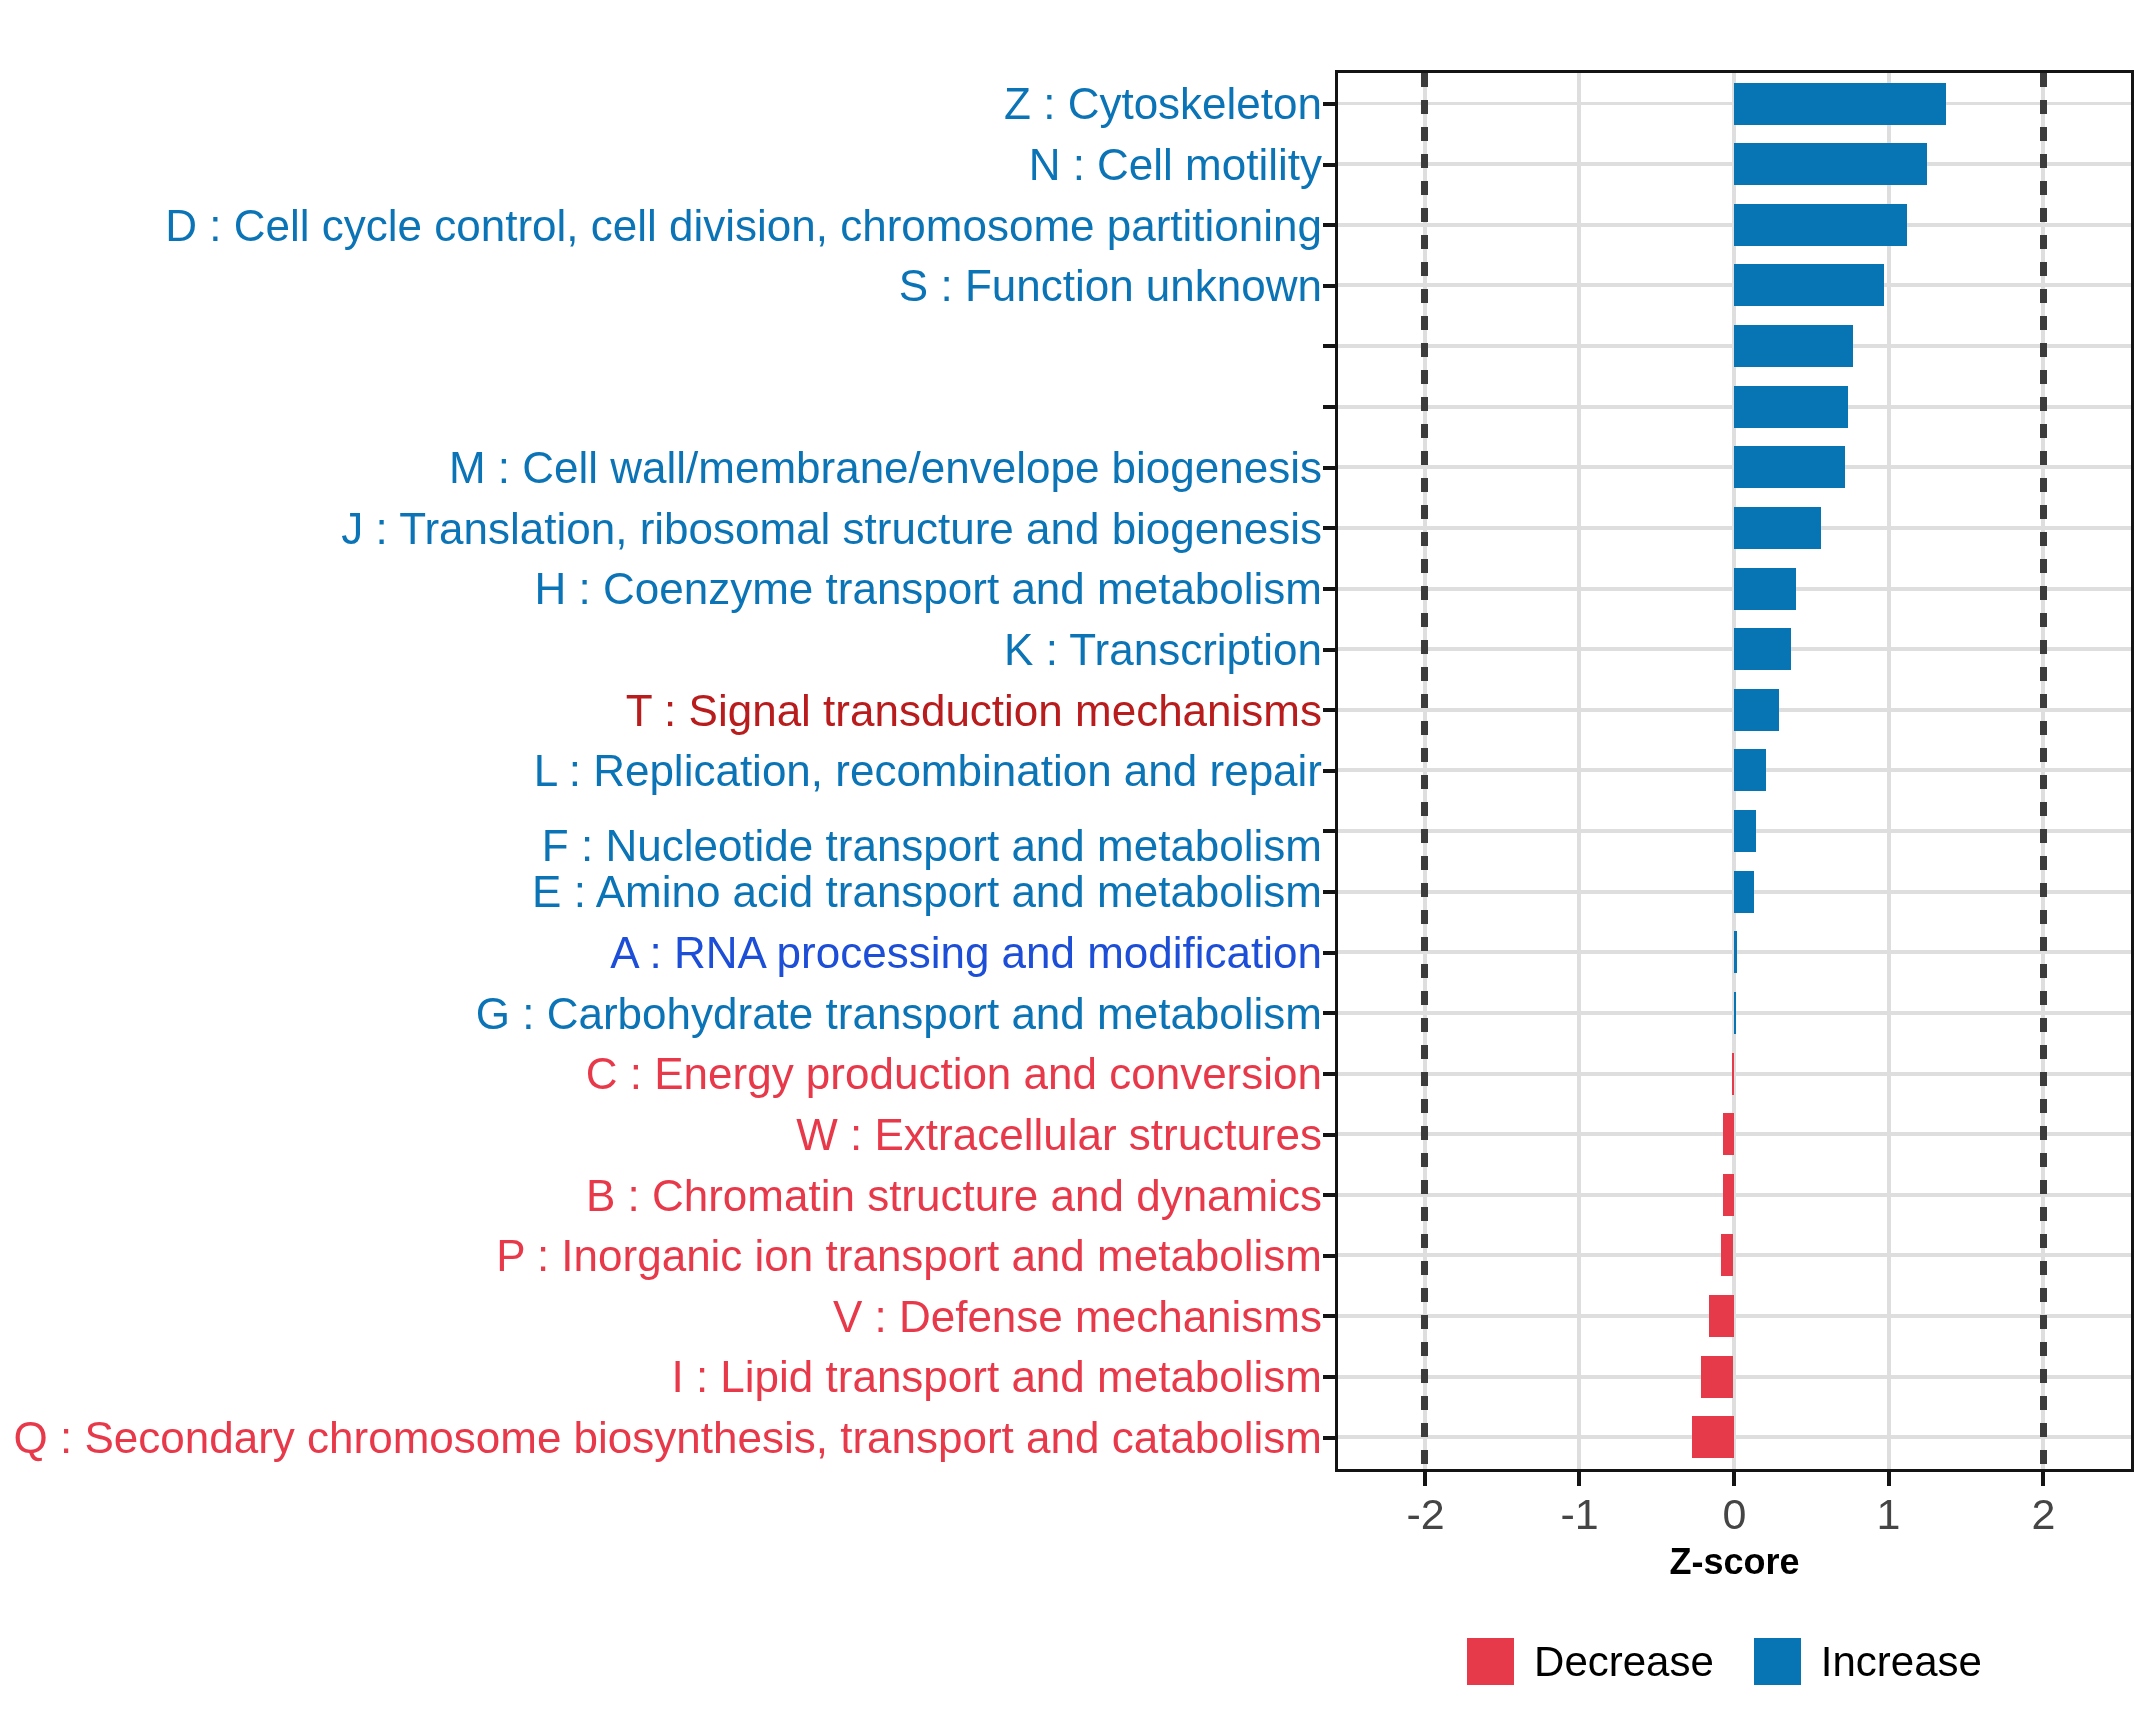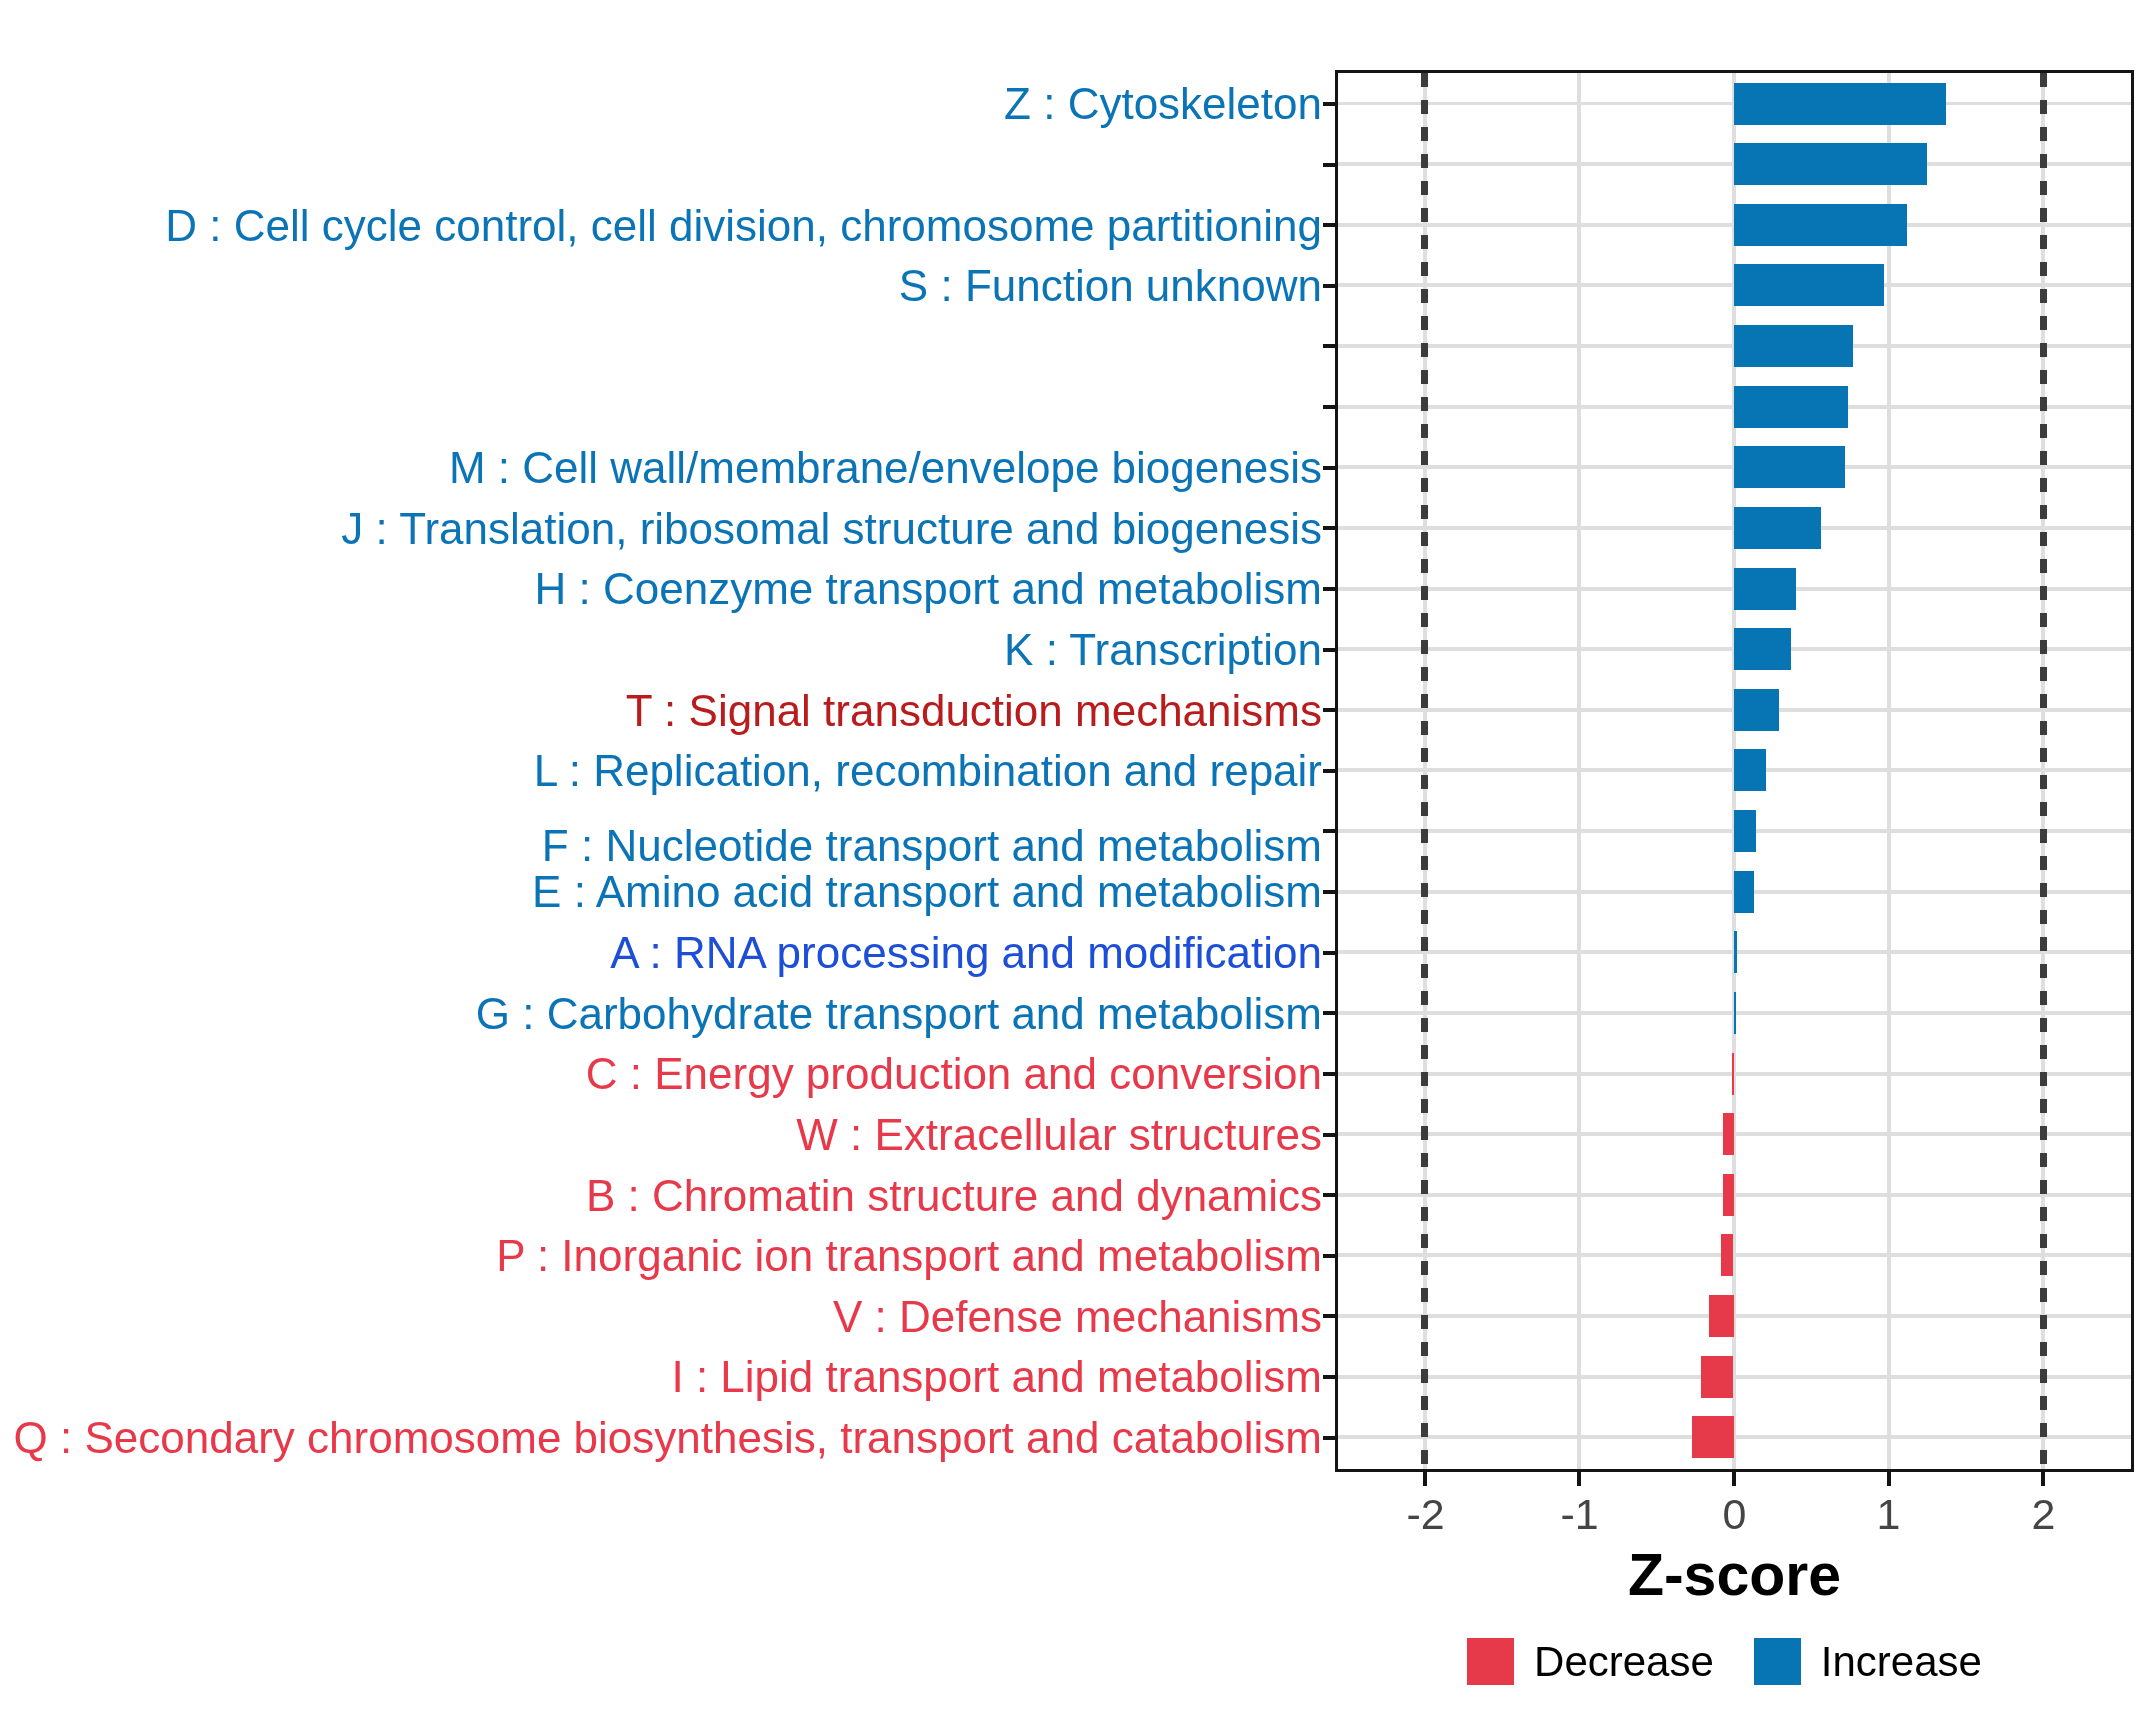--- a/index.html
+++ b/index.html
@@ -33,21 +33,21 @@
   }
   .ytick{position:absolute;background:#141414;}
   .xtick{position:absolute;background:#141414;}
   .xtick-label{
     position:absolute;
     font-size:43px;line-height:50px;height:50px;
     color:#454545;text-align:center;
   }
   .axis-title{
     position:absolute;
-    font-size:59px;font-weight:bold;color:#000000;
+    font-size:36px;font-weight:bold;color:#000000;
     text-align:center;
   }
   .legend{
     position:absolute;
     display:flex;align-items:center;justify-content:center;
     gap:20px;
   }
   .legend .swatch{width:47px;height:47px;flex:0 0 auto;}
   .legend .leg-label{font-size:42px;color:#000;white-space:nowrap;margin-right:20px;}
 </style>
@@ -114,20 +114,21 @@
   </div>
   <div class="axis-title" id="x-axis-title" style="left: 1335px; width: 799px; top: 1541px;">Z-score</div>
   <div class="legend" id="legend" style="left: 1335px; width: 799px; top: 1638px; height: 47px;">
       <div class="swatch" style="background: rgb(230, 58, 75);"></div>
       <div class="leg-label">Decrease</div>
       <div class="swatch" style="background: rgb(7, 116, 180);"></div>
       <div class="leg-label">Increase</div>
     </div>
 <div class="cat-label" style="right: 829px; width: 1312px; top: 78px; color: rgb(11, 116, 182);">Z : Cytoskeleton</div>
     <div class="ytick" style="left: 1323px; width: 11.5px; top: 102px; height: 4.3px;"></div>
+    <div class="cat-label" style="right: 829px; width: 1312px; top: 139px; color: rgb(11, 116, 182);">N : Cell motility</div>
     <div class="ytick" style="left: 1323px; width: 11.5px; top: 163px; height: 4.3px;"></div>
     <div class="cat-label" style="right: 829px; width: 1312px; top: 200px; color: rgb(11, 116, 182);">D : Cell cycle control, cell division, chromosome partitioning</div>
     <div class="ytick" style="left: 1323px; width: 11.5px; top: 223px; height: 4.3px;"></div>
     <div class="cat-label" style="right: 829px; width: 1312px; top: 260px; color: rgb(11, 116, 182);">S : Function unknown</div>
     <div class="ytick" style="left: 1323px; width: 11.5px; top: 284px; height: 4.3px;"></div>
     <div class="ytick" style="left: 1323px; width: 11.5px; top: 344px; height: 4.3px;"></div>
     <div class="ytick" style="left: 1323px; width: 11.5px; top: 405px; height: 4.3px;"></div>
     <div class="cat-label" style="right: 829px; width: 1312px; top: 442px; color: rgb(11, 116, 182);">M : Cell wall/membrane/envelope biogenesis</div>
     <div class="ytick" style="left: 1323px; width: 11.5px; top: 466px; height: 4.3px;"></div>
     <div class="cat-label" style="right: 829px; width: 1312px; top: 503px; color: rgb(11, 116, 182);">J : Translation, ribosomal structure and biogenesis</div>

